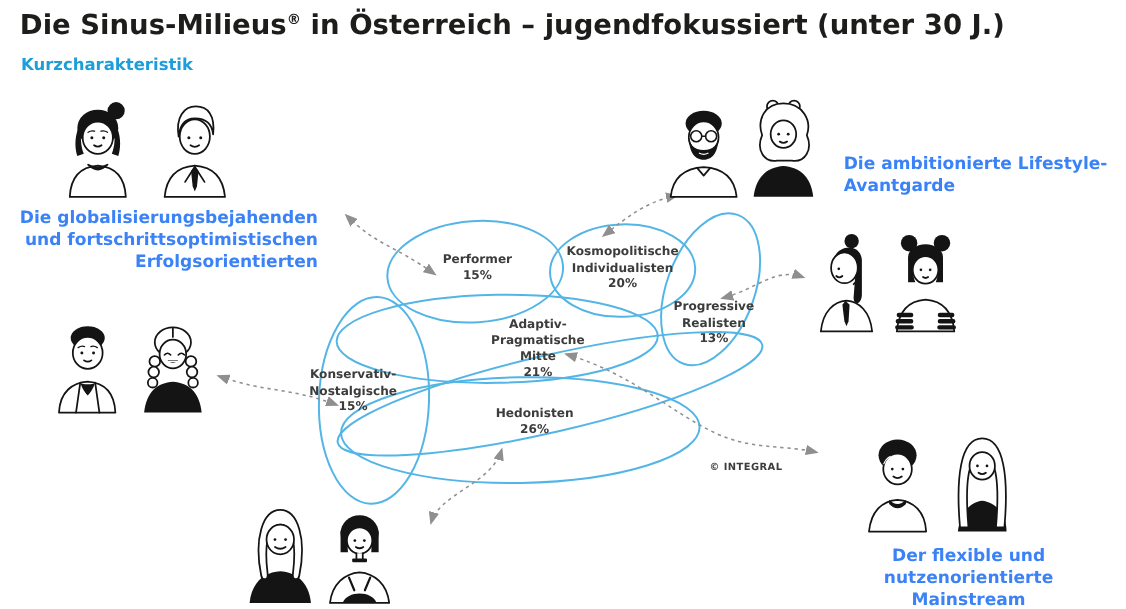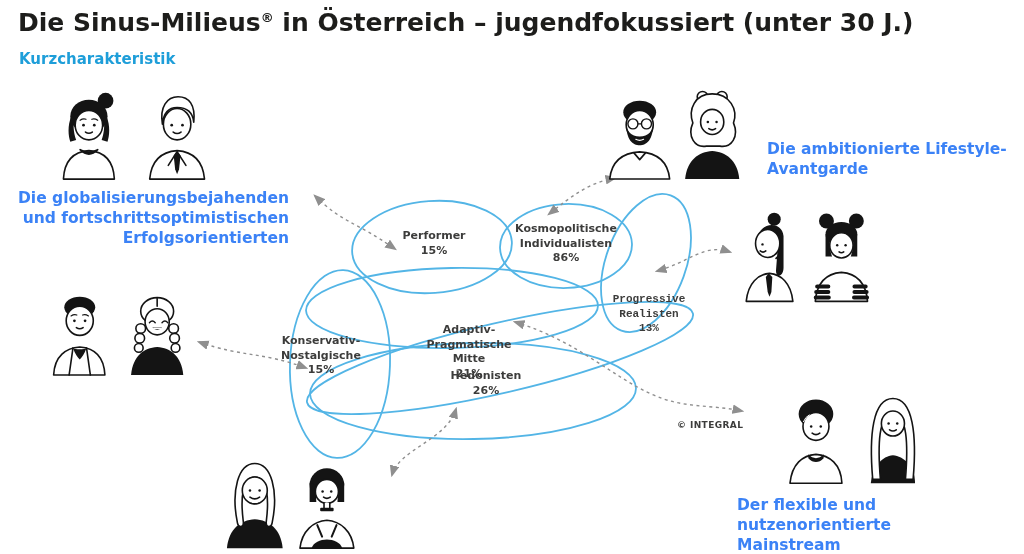--- a/index.html
+++ b/index.html
@@ -4,21 +4,21 @@
 <style>
   html,body{margin:0;padding:0;background:#fff;}
   .canvas{position:relative;width:1024px;height:554px;background:#fff;overflow:hidden;
           font-family:"DejaVu Sans","Liberation Sans",sans-serif;}
   .title{position:absolute;left:18px;top:8px;font-size:25px;font-weight:700;color:#1d1d1b;white-space:nowrap;}
   .title sup{font-size:13px;}
   .subtitle{position:absolute;left:19px;top:50px;font-size:15px;font-weight:600;color:#1e9ed9;}
   .milieu{position:absolute;transform:translateX(-50%);text-align:center;color:#3c3c3b;
           font-size:11px;font-weight:600;line-height:1.32;white-space:pre-line;}
   .persona-label{position:absolute;color:#3b82f6;font-size:15.5px;font-weight:600;line-height:1.3;white-space:pre-line;}
-  .credit{position:absolute;left:645px;top:420px;font-size:9px;font-weight:700;color:#3c3c3b;letter-spacing:.4px;margin-left:32px;}
+  .credit{position:absolute;left:645px;top:420px;font-size:9px;font-weight:700;color:#3c3c3b;letter-spacing:.4px;}
   .diagram{position:absolute;left:0;top:0;}
   .ppl{position:absolute;}
   .ppl path,.ppl ellipse,.ppl circle{vector-effect:non-scaling-stroke;}
 </style>
 </head>
 <body>
 
 <div class="canvas">
 
   <div class="title"><span>Die Sinus-Milieus</span><sup>®</sup><span> in Österreich – jugendfokussiert (unter 30 J.)</span></div>
@@ -44,38 +44,38 @@
       <path d="M615,178 C588,183 572,196 549,214" marker-start="url(#ah)" marker-end="url(#ah)"></path>
       <path d="M730,252 C704,243 690,262 657,271" marker-start="url(#ah)" marker-end="url(#ah)"></path>
       <path d="M199,342 C242,357 263,352 306,368" marker-start="url(#ah)" marker-end="url(#ah)"></path>
       <path d="M392,475 C399,449 447,440 456,409" marker-start="url(#ah)" marker-end="url(#ah)"></path>
       <path d="M515,322 C575,340 610,375 651,394 C684,409 708,404 742,411" marker-start="url(#ah)" marker-end="url(#ah)"></path>
     </g>
   </svg>
 
   <div class="milieu" style="left:434px;top:229px;"><span>Performer</span><br><span>15%</span></div>
   <div class="milieu" style="left:566px;top:222px;text-align:center;"><span>Kosmopolitische
-Individualisten</span><br><span>86%</span></div>
-  <div class="milieu" style="left:649px;top:292px;font-family:Liberation Mono, monospace;"><span>Progressive
+Individualisten</span><br><span>20%</span></div>
+  <div class="milieu" style="left:649px;top:272px;"><span>Progressive
 Realisten</span><br><span>13%</span></div>
-  <div class="milieu" style="left:469px;top:288px;margin-top:35px;"><span>Adaptiv-
+  <div class="milieu" style="left:489px;top:288px;"><span>Adaptiv-
 Pragmatische
 Mitte</span><br><span>21%</span></div>
   <div class="milieu" style="left:321px;top:334px;"><span>Konservativ-
 Nostalgische</span><br><span>15%</span></div>
   <div class="milieu" style="left:486px;top:369px;"><span>Hedonisten</span><br><span>26%</span></div>
 
   <div class="credit">© INTEGRAL</div>
 
   <div class="persona-label" style="left:18px;top:188px;text-align:right;">Die globalisierungsbejahenden
 und fortschrittsoptimistischen
 Erfolgsorientierten</div>
   <div class="persona-label" style="left:767px;top:139px;">Die ambitionierte Lifestyle-
 Avantgarde</div>
-  <div class="persona-label" style="left:737px;top:495px;">Der flexible und nutzenorientierte
+  <div class="persona-label" style="left:737px;top:495px;text-align:center;">Der flexible und nutzenorientierte
 Mainstream</div>
 
   <svg class="ppl" style="left:48px;top:85px;" width="170" height="98" viewBox="0 0 170 100" fill="none" stroke="#141414" stroke-width="1.6" stroke-linecap="round" stroke-linejoin="round">
     <g>
       <circle cx="57" cy="16" r="8" fill="#141414" stroke="none"></circle>
       <ellipse cx="40" cy="32" rx="19" ry="17" fill="#141414" stroke="none"></ellipse>
       <path d="M22,32 C18,42 19,52 21,58 L27,56 C24,48 24,40 25,34 Z" fill="#141414" stroke="none"></path>
       <path d="M58,32 C62,42 61,52 59,58 L53,56 C56,48 56,40 55,34 Z" fill="#141414" stroke="none"></path>
       <ellipse cx="40" cy="41" rx="14" ry="15" fill="#fff"></ellipse>
       <circle cx="34.5" cy="41" r="1.4" fill="#141414" stroke="none"></circle>

